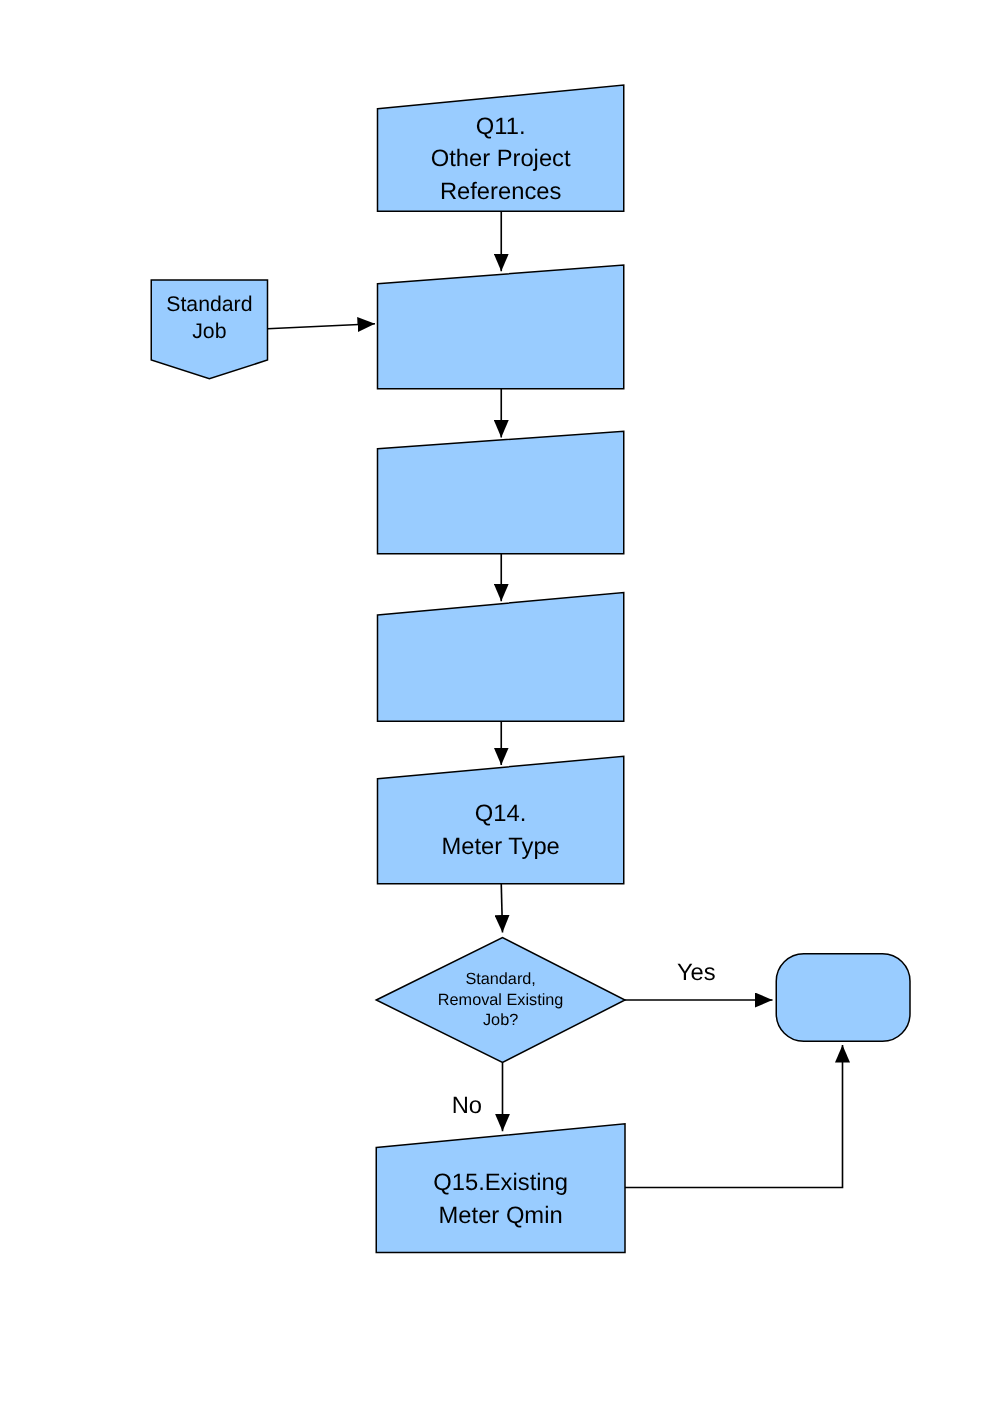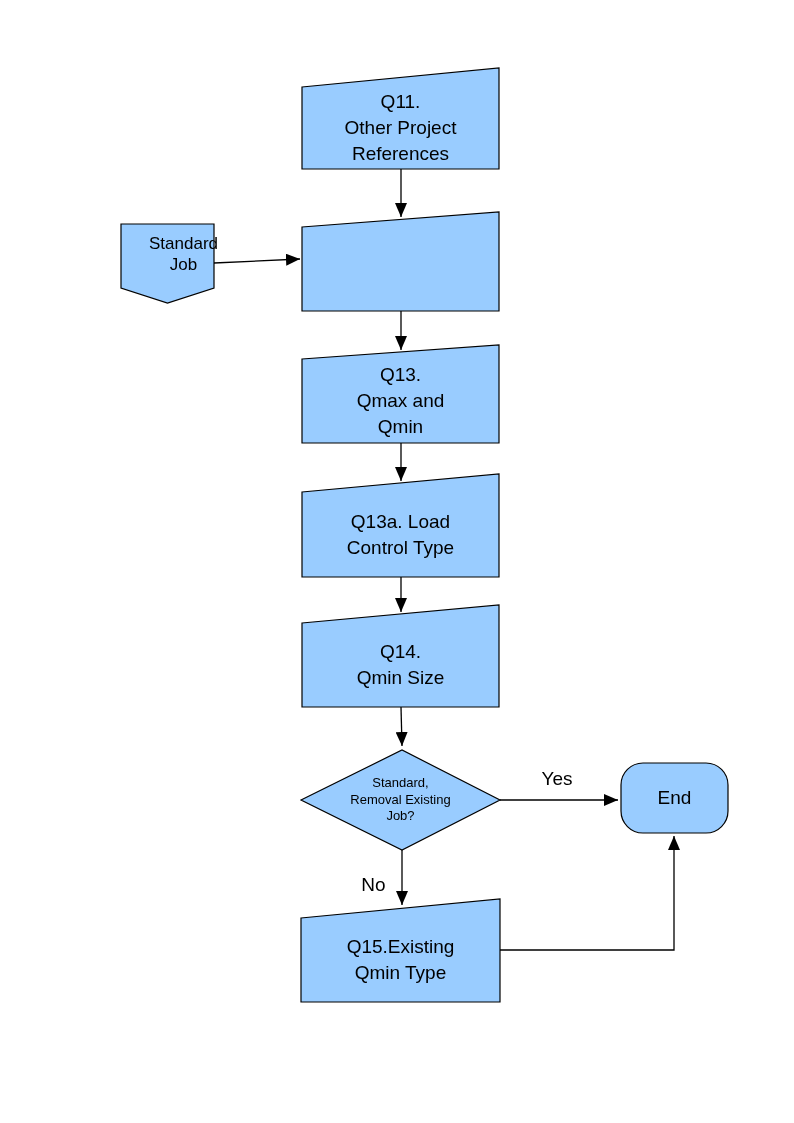--- a/index.html
+++ b/index.html
@@ -68,32 +68,26 @@
     <polygon class="shape" points="274,492 471,474 471,577 274,577"></polygon>
     <polygon class="shape" points="274,623 471,605 471,707 274,707"></polygon>
     <polygon class="shape" points="273,800 374,750 472,800 374,850"></polygon>
     <rect class="shape" x="593" y="763" width="107" height="70" rx="22" ry="22"></rect>
     <polygon class="shape" points="273,918 472,899 472,1002 273,1002"></polygon>
   </svg>
 
   <div class="label node-label" style="left:274px; top:87px; width:197px; height:82px;">Q11.
 Other Project
 References</div>
-  <div class="label pent-label" style="left:109px; top:224px; width:93px; height:62px;">Standard
+  <div class="label pent-label" style="left:93px; top:224px; width:93px; height:62px;">Standard
 Job</div>
-  <div class="label node-label" style="left:274px; top:359px; width:197px; height:84px;">Q13.
-Qmax and
-Qmin</div>
-  <div class="label node-label" style="left:274px; top:492px; width:197px; height:85px;">Q13a. Load
-Control Type</div>
   <div class="label node-label" style="left:274px; top:623px; width:197px; height:84px;">Q14.
-Qmin Size</div>
+Meter Type</div>
   <div class="label diamond-label" style="left:273px; top:750px; width:199px; height:100px;">Standard,
 Removal Existing
 Job?</div>
-  <div class="label node-label" style="left:593px; top:763px; width:107px; height:70px;">End</div>
   <div class="label node-label" style="left:273px; top:918px; width:199px; height:84px;">Q15.Existing
-Qmin Type</div>
+Meter Qmin</div>
 
   <div class="label edge-label" style="left:494px; top:766px; width:70px; height:26px;">Yes</div>
   <div class="label edge-label" style="left:318px; top:872px; width:55px; height:26px;">No</div>
 
 </div>
 
 </body></html>

